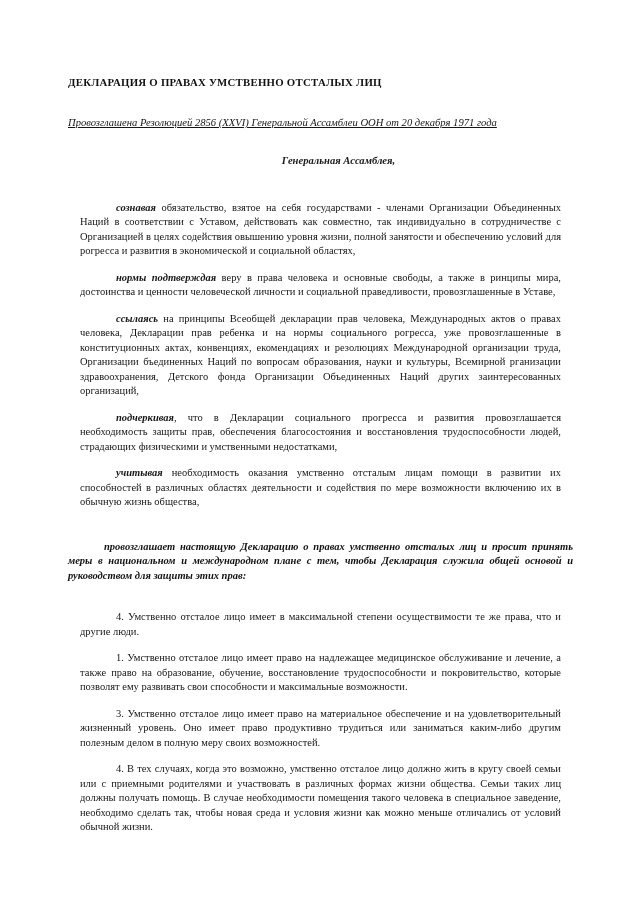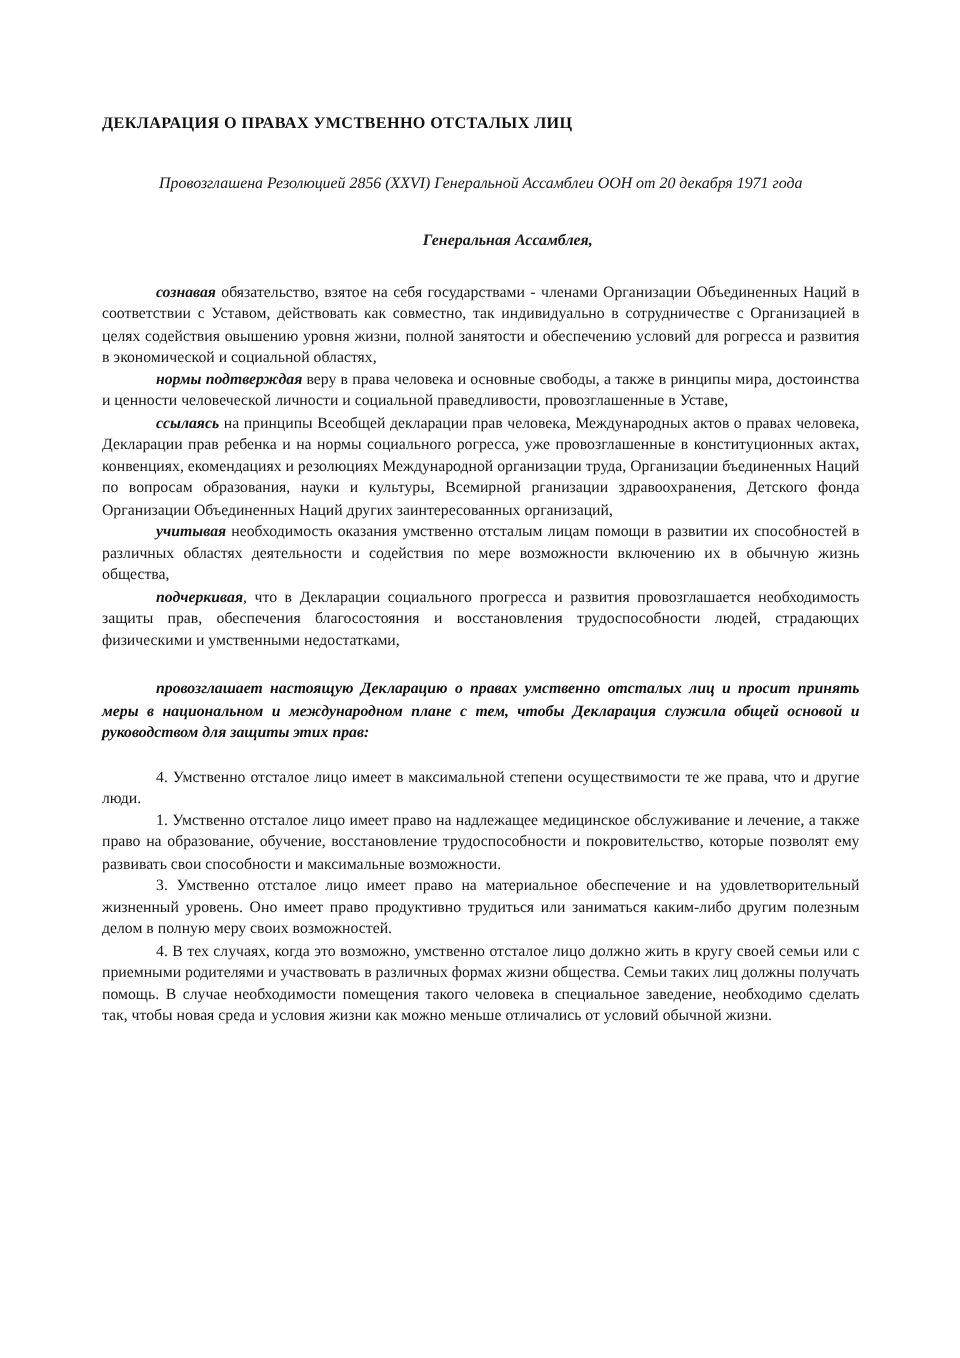--- a/index.html
+++ b/index.html
@@ -32,40 +32,41 @@
     text-align: left;
     font-weight: bold;
     font-size: 10.8px;
     letter-spacing: 0.25px;
     margin: 0;
     padding-top: 75px;
     line-height: 14px;
     color: #111111;
   }
   .doc-subtitle {
-    text-align: center;
+    text-align: left;
     font-style: italic;
     font-size: 10.6px;
     line-height: 15px;
     margin: 0;
     padding-top: 26px;
     color: #151515;
+    text-decoration: underline;
   }
   .salutation {
     font-weight: bold;
     font-style: italic;
     font-size: 10.6px;
     margin: 0;
     padding-top: 24px;
     padding-left: 36px;
     line-height: 14.5px;
     text-align: center;
   }
   p.para {
-    margin: 0;
+    margin: 12px;
     font-size: 10.5px;
     line-height: 14.5px;
     text-align: justify;
     text-indent: 36px;
     color: #161616;
     -webkit-hyphens: none;
     hyphens: none;
   }
   p.para.first-body {
     padding-top: 20px;
@@ -100,23 +101,23 @@
     <p class="doc-subtitle">Провозглашена Резолюцией 2856 (XXVI) Генеральной Ассамблеи ООН от 20 декабря 1971 года</p>
 
     <p class="salutation">Генеральная Ассамблея,</p>
 
     <p class="para first-body"><span class="lead">сознавая</span><span> обязательство, взятое на себя государствами - членами Организации Объединенных Наций в соответствии с Уставом, действовать как совместно, так индивидуально в сотрудничестве с Организацией в целях содействия овышению уровня жизни, полной занятости и обеспечению условий для рогресса и развития в экономической и социальной областях,</span></p>
 
     <p class="para"><span class="lead">нормы подтверждая</span><span> веру в права человека и основные свободы, а также в ринципы мира, достоинства и ценности человеческой личности и социальной праведливости, провозглашенные в Уставе,</span></p>
 
     <p class="para"><span class="lead">ссылаясь</span><span> на принципы Всеобщей декларации прав человека, Международных актов о правах человека, Декларации прав ребенка и на нормы социального рогресса, уже провозглашенные в конституционных актах, конвенциях, екомендациях и резолюциях Международной организации труда, Организации бъединенных Наций по вопросам образования, науки и культуры, Всемирной рганизации здравоохранения, Детского фонда Организации Объединенных Наций других заинтересованных организаций,</span></p>
 
+    <p class="para"><span class="lead">подчеркивая</span><span>, что в Декларации социального прогресса и развития провозглашается необходимость защиты прав, обеспечения благосостояния и восстановления трудоспособности людей, страдающих физическими и умственными недостатками,</span></p>
+
     <p class="para"><span class="lead">учитывая</span><span> необходимость оказания умственно отсталым лицам помощи в развитии их способностей в различных областях деятельности и содействия по мере возможности включению их в обычную жизнь общества,</span></p>
-
-    <p class="para"><span class="lead">подчеркивая</span><span>, что в Декларации социального прогресса и развития провозглашается необходимость защиты прав, обеспечения благосостояния и восстановления трудоспособности людей, страдающих физическими и умственными недостатками,</span></p>
 
 
     <p class="proclaim">провозглашает настоящую Декларацию о правах умственно отсталых лиц и просит принять меры в национальном и международном плане с тем, чтобы Декларация служила общей основой и руководством для защиты этих прав:</p>
 
     <p class="para items-start">4. Умственно отсталое лицо имеет в максимальной степени осуществимости те же права, что и другие люди.</p>
 
     <p class="para">1. Умственно отсталое лицо имеет право на надлежащее медицинское обслуживание и лечение, а также право на образование, обучение, восстановление трудоспособности и покровительство, которые позволят ему развивать свои способности и максимальные возможности.</p>
 
     <p class="para">3. Умственно отсталое лицо имеет право на материальное обеспечение и на удовлетворительный жизненный уровень. Оно имеет право продуктивно трудиться или заниматься каким-либо другим полезным делом в полную меру своих возможностей.</p>
 

